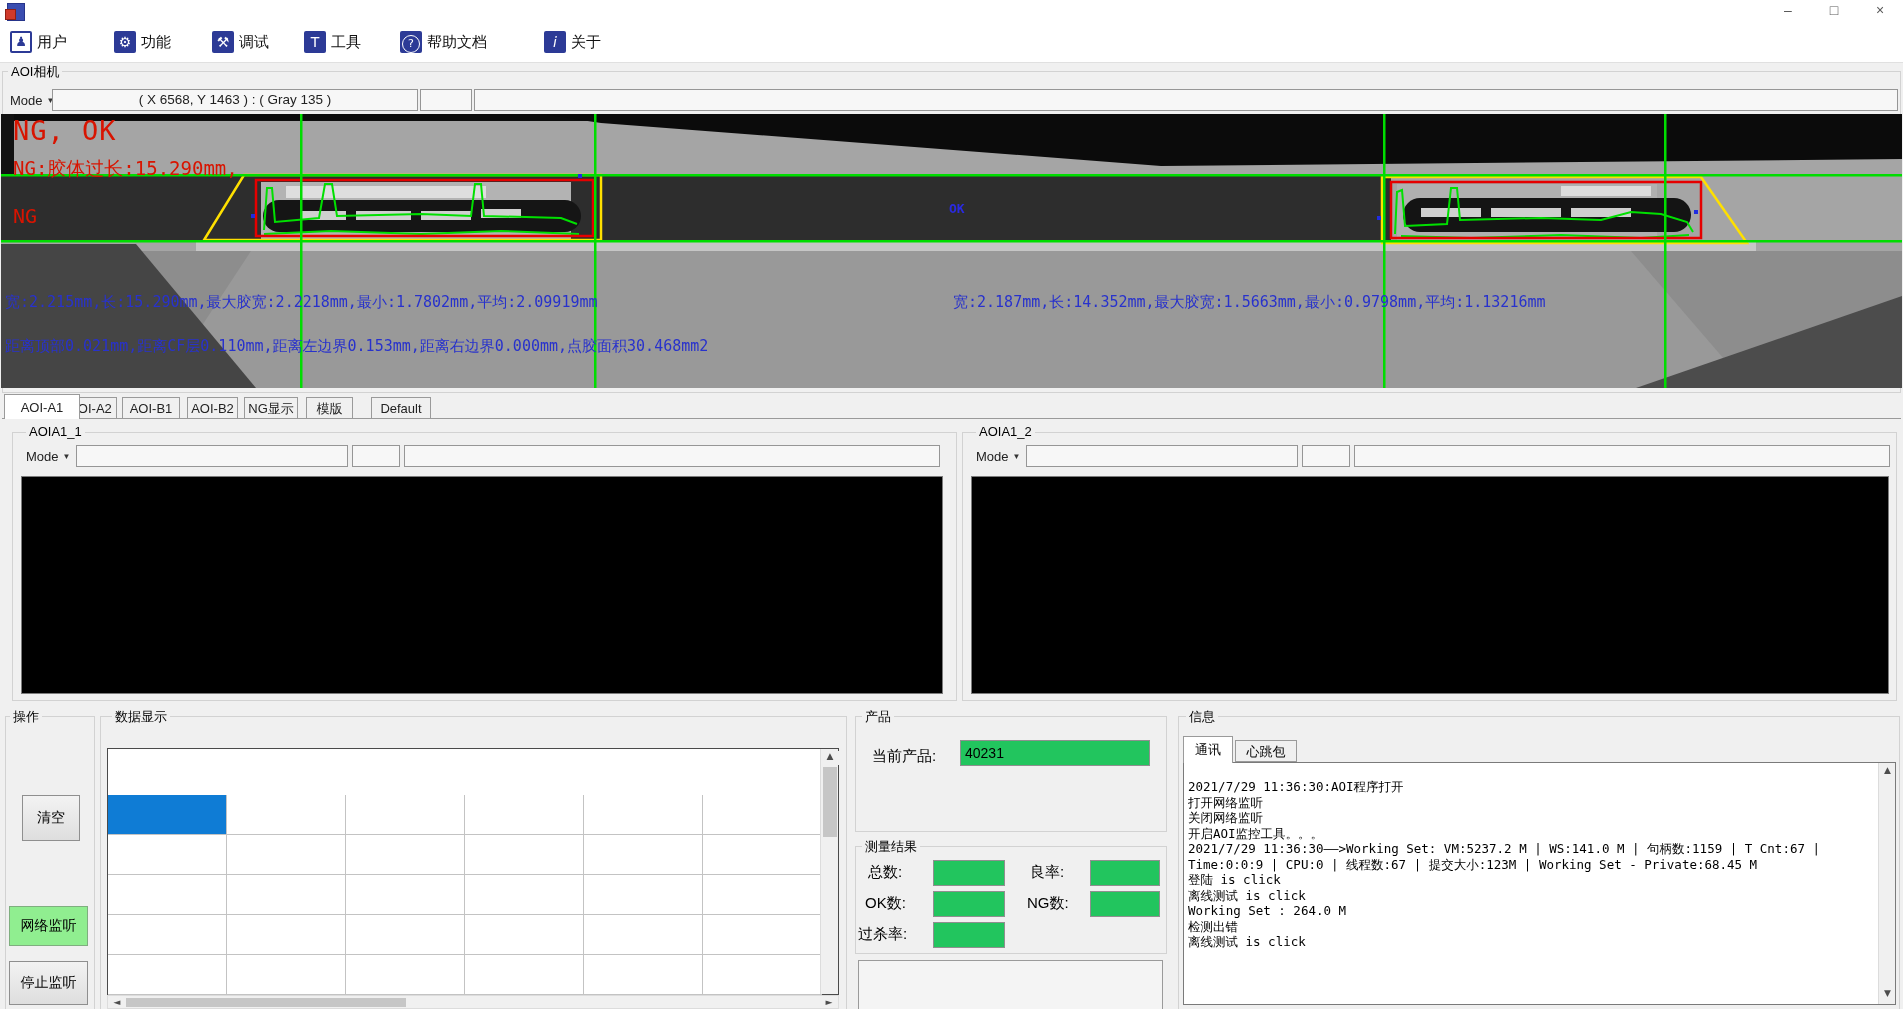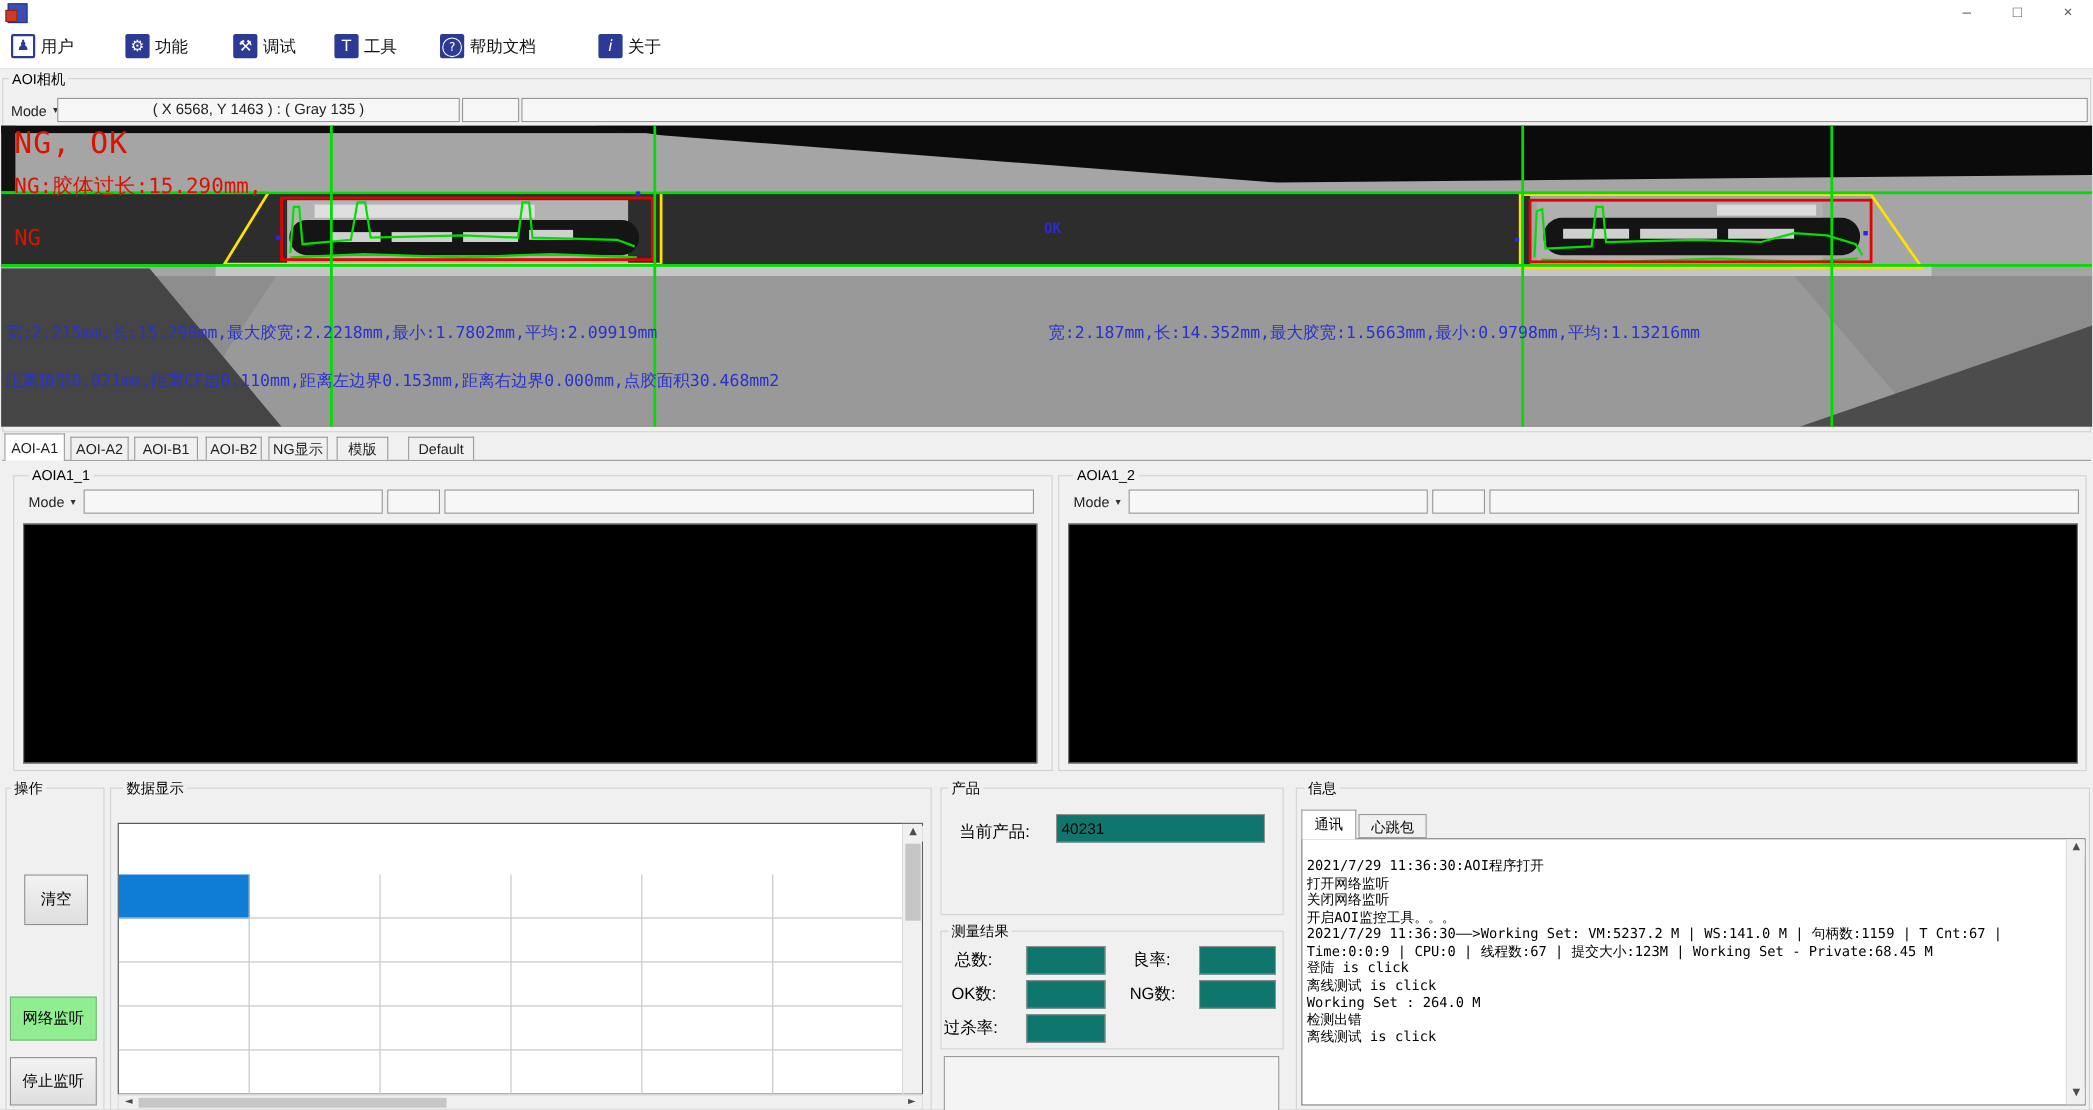--- a/index.html
+++ b/index.html
@@ -64,21 +64,21 @@
   .hscroll{position:absolute;height:14px;background:#f0f0f0;border:1px solid #dcdcdc;box-sizing:border-box;}
   .scroll-arrow{position:absolute;background:#f0f0f0;color:#4d4d4d;font-size:9px;text-align:center;font-family:"DejaVu Sans",sans-serif;}
   .scroll-thumb{position:absolute;background:#c6c6c6;}
   
   .info-tab{position:absolute;background:#f0f0f0;border:1px solid #9a9a9a;font-size:13px;text-align:center;box-sizing:border-box;}
   .info-tab.active{background:#fff;border-bottom:none;z-index:2;}
   #log-box{position:absolute;left:1183px;top:762px;width:713px;height:243px;background:#fff;border:1px solid #7a7a7a;box-sizing:border-box;overflow:hidden;}
   .log-line{white-space:nowrap;font-family:"DejaVu Sans Mono","Liberation Mono",monospace;font-size:12.5px;line-height:15.5px;color:#000;padding-left:4px;}
   
   .static-label{position:absolute;font-size:15px;color:#000;white-space:nowrap;}
-  .value-box{position:absolute;background:#0f766e;border:1px solid #8f8f8f;box-sizing:border-box;font-size:14px;padding:2px 4px;}
+  .value-box{position:absolute;background:#22c55e;border:1px solid #8f8f8f;box-sizing:border-box;font-size:14px;padding:2px 4px;}
   input.value-box{outline:none;font-family:"Liberation Sans",sans-serif;}
   #spare-panel{position:absolute;left:858px;top:960px;width:305px;height:60px;background:#f4f4f4;border:1px solid #9a9a9a;box-sizing:border-box;}
 </style>
 </head>
 <body>
 
 <div id="app">
 
   <div id="titlebar">
     <div id="app-icon"></div>
@@ -184,21 +184,21 @@
     <div class="ov" id="ov-reason">NG:胶体过长:15.290mm,</div>
     <div class="ov" id="ov-ngflag">NG</div>
     <div class="ov" id="ov-okflag">OK</div>
     <div class="ov measure" id="ov-l1">宽:2.215mm,长:15.290mm,最大胶宽:2.2218mm,最小:1.7802mm,平均:2.09919mm</div>
     <div class="ov measure" id="ov-l2">距离顶部0.021mm,距离CF层0.110mm,距离左边界0.153mm,距离右边界0.000mm,点胶面积30.468mm2</div>
     <div class="ov measure" id="ov-r1">宽:2.187mm,长:14.352mm,最大胶宽:1.5663mm,最小:0.9798mm,平均:1.13216mm</div>
   </div>
 
   <div id="tabstrip">
     <div class="strip-line"></div>
-    <div class="tab active" style="left:4px;width:55px">AOI-A1</div>
+    <div class="tab active" style="left:4px;width:76px">AOI-A1</div>
     <div class="tab" style="left:64px;width:53px">AOI-A2</div>
     <div class="tab" style="left:122px;width:58px">AOI-B1</div>
     <div class="tab" style="left:187px;width:51px">AOI-B2</div>
     <div class="tab" style="left:244px;width:54px">NG显示</div>
     <div class="tab" style="left:306px;width:47px">模版</div>
     <div class="tab" style="left:371px;width:60px">Default</div>
   </div>
 
   <div class="group-label" style="left:26px;top:424px">AOIA1_1</div>
   <div class="groupbox" style="left:12px;top:432px;width:943px;height:267px"></div>

